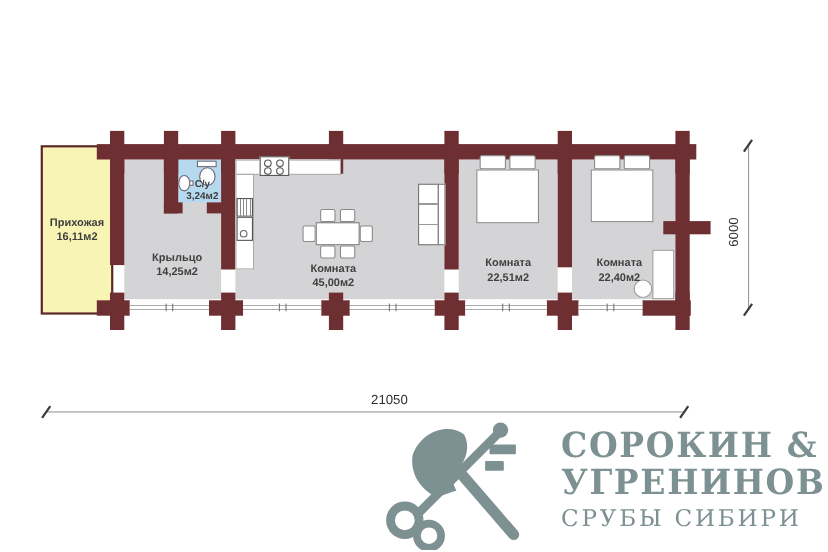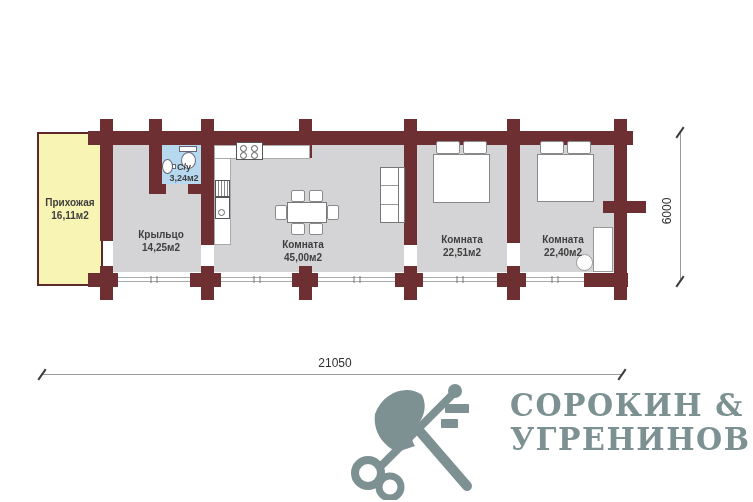--- a/index.html
+++ b/index.html
@@ -138,21 +138,21 @@
   </div>
   <div class="rlabel" style="left:462px;top:233px;">
     <span>Комната</span>
     <span>22,51м2</span>
   </div>
   <div class="rlabel" style="left:563px;top:233px;">
     <span>Комната</span>
     <span>22,40м2</span>
   </div>
 
-  <div class="dimlabel" style="left:335px;top:356px;transform:translateX(-50%);">21050</div>
+  <div class="dimlabel" style="left:354px;top:356px;transform:translateX(-50%);">21050</div>
   <div class="dimline" style="left:42px;top:374px;width:580px;height:1px;"></div>
   <div class="tick" style="left:41px;top:368px;"></div>
   <div class="tick" style="left:621px;top:368px;"></div>
 
   <div class="dimlabel" style="left:647px;top:204px;width:40px;text-align:center;transform:rotate(-90deg);">6000</div>
   <div class="dimline" style="left:680px;top:132px;width:1px;height:149px;"></div>
   <div class="tick" style="left:679px;top:126px;"></div>
   <div class="tick" style="left:679px;top:275px;"></div>
 
   <div>
@@ -168,16 +168,17 @@
       <circle cx="110" cy="13" r="7" fill="#7d9193"></circle>
       <g fill="#7d9193">
         <rect x="100" y="26" width="24" height="9" rx="1"></rect>
         <rect x="96" y="41" width="17" height="9" rx="1"></rect>
         <path d="M30,36 C38,14 62,6 77,17 C82,27 80,38 72,48 C66,56 66,62 70,68 L52,74 C36,66 28,52 30,36 Z"></path>
       </g>
     </svg>
     <div id="logo-text">
       <div class="logo-l1">СОРОКИН &amp;</div>
       <div class="logo-l2">УГРЕНИНОВ</div>
+      <div class="logo-l3">СРУБЫ СИБИРИ</div>
     </div>
   </div>
 
 </div>
 
 </body></html>

